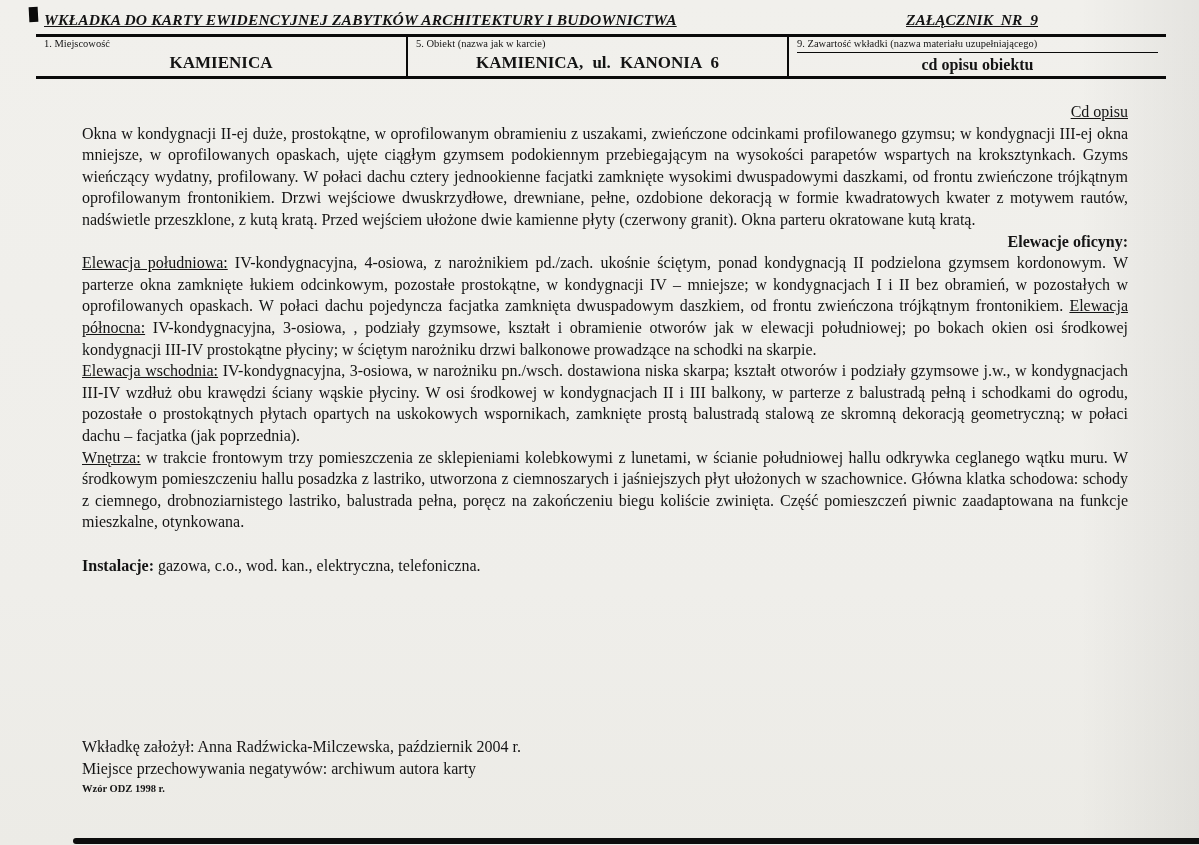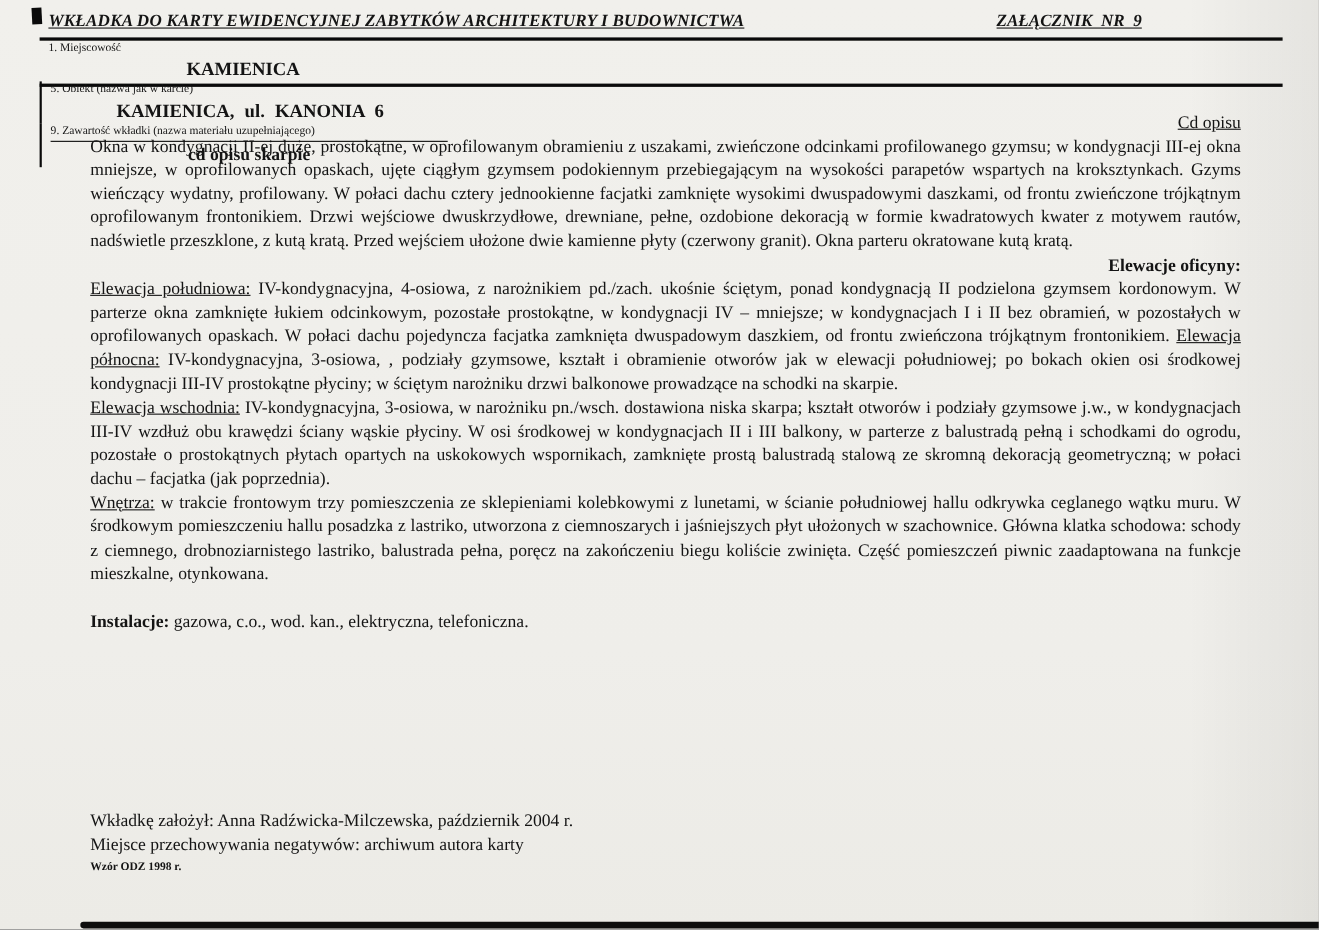--- a/index.html
+++ b/index.html
@@ -47,21 +47,20 @@
     margin-right: 122px;
     white-space: nowrap;
     word-spacing: 4px;
   }
 
   
   .form-row {
     position: absolute; left: 36px; top: 36px; width: 1130px; height: 43px;
     display: flex;
     border-bottom: 3px solid #0a0a0a;
-    flex-direction: column;
   }
   .cell { position: relative; padding: 2px 8px 0 8px; }
   .cell + .cell { border-left: 2px solid #0a0a0a; }
   .cell-1 { width: 370px; }
   .cell-2 { width: 381px; }
   .cell-3 { width: 379px; }
   .cell .label { display: block; font-size: 10.5px; line-height: 12px; }
   .cell-3 .label { border-bottom: 1px solid #0a0a0a; padding-bottom: 2px; }
   .cell .value {
     display: block; text-align: center; font-weight: bold;
@@ -111,21 +110,21 @@
     <div class="cell cell-1">
       <span class="label">1. Miejscowość</span>
       <span class="value">KAMIENICA</span>
     </div>
     <div class="cell cell-2">
       <span class="label">5. Obiekt (nazwa jak w karcie)</span>
       <span class="value wide-spacing">KAMIENICA, ul. KANONIA 6</span>
     </div>
     <div class="cell cell-3">
       <span class="label">9. Zawartość wkładki (nazwa materiału uzupełniającego)</span>
-      <span class="value">cd opisu skarpie</span>
+      <span class="value">cd opisu obiektu</span>
     </div>
   </div>
 
   <div class="doc-body">
     <p class="section-heading">Cd opisu</p>
     <p><span>Okna w kondygnacji II-ej duże, prostokątne, w oprofilowanym obramieniu z uszakami, zwieńczone odcinkami profilowanego gzymsu; w kondygnacji III-ej okna mniejsze, w oprofilowanych opaskach, ujęte ciągłym gzymsem podokiennym przebiegającym na wysokości parapetów wspartych na kroksztynkach. Gzyms wieńczący wydatny, profilowany. W połaci dachu cztery jednookienne facjatki zamknięte wysokimi dwuspadowymi daszkami, od frontu zwieńczone trójkątnym oprofilowanym frontonikiem. Drzwi wejściowe dwuskrzydłowe, drewniane, pełne, ozdobione dekoracją w formie kwadratowych kwater z motywem rautów, nadświetle przeszklone, z kutą kratą. Przed wejściem ułożone dwie kamienne płyty (czerwony granit). Okna parteru okratowane kutą kratą.</span></p>
     <p class="bold-heading">Elewacje oficyny:</p>
     <p><span class="u">Elewacja południowa:</span><span> IV-kondygnacyjna, 4-osiowa, z narożnikiem pd./zach. ukośnie ściętym, ponad kondygnacją II podzielona gzymsem kordonowym. W parterze okna zamknięte łukiem odcinkowym, pozostałe prostokątne, w kondygnacji IV – mniejsze; w kondygnacjach I i II bez obramień, w pozostałych w oprofilowanych opaskach. W połaci dachu pojedyncza facjatka zamknięta dwuspadowym daszkiem, od frontu zwieńczona trójkątnym frontonikiem. </span><span class="u">Elewacja północna:</span><span> IV-kondygnacyjna, 3-osiowa, , podziały gzymsowe, kształt i obramienie otworów jak w elewacji południowej; po bokach okien osi środkowej kondygnacji III-IV prostokątne płyciny; w ściętym narożniku drzwi balkonowe prowadzące na schodki na skarpie.</span></p>
     <p><span class="u">Elewacja wschodnia:</span><span> IV-kondygnacyjna, 3-osiowa, w narożniku pn./wsch. dostawiona niska skarpa; kształt otworów i podziały gzymsowe j.w., w kondygnacjach III-IV wzdłuż obu krawędzi ściany wąskie płyciny. W osi środkowej w kondygnacjach II i III balkony, w parterze z balustradą pełną i schodkami do ogrodu, pozostałe o prostokątnych płytach opartych na uskokowych wspornikach, zamknięte prostą balustradą stalową ze skromną dekoracją geometryczną; w połaci dachu – facjatka (jak poprzednia).</span></p>
     <p><span class="u">Wnętrza:</span><span> w trakcie frontowym trzy pomieszczenia ze sklepieniami kolebkowymi z lunetami, w ścianie południowej hallu odkrywka ceglanego wątku muru. W środkowym pomieszczeniu hallu posadzka z lastriko, utworzona z ciemnoszarych i jaśniejszych płyt ułożonych w szachownice. Główna klatka schodowa: schody z ciemnego, drobnoziarnistego lastriko, balustrada pełna, poręcz na zakończeniu biegu koliście zwinięta. Część pomieszczeń piwnic zaadaptowana na funkcje mieszkalne, otynkowana.</span></p>

